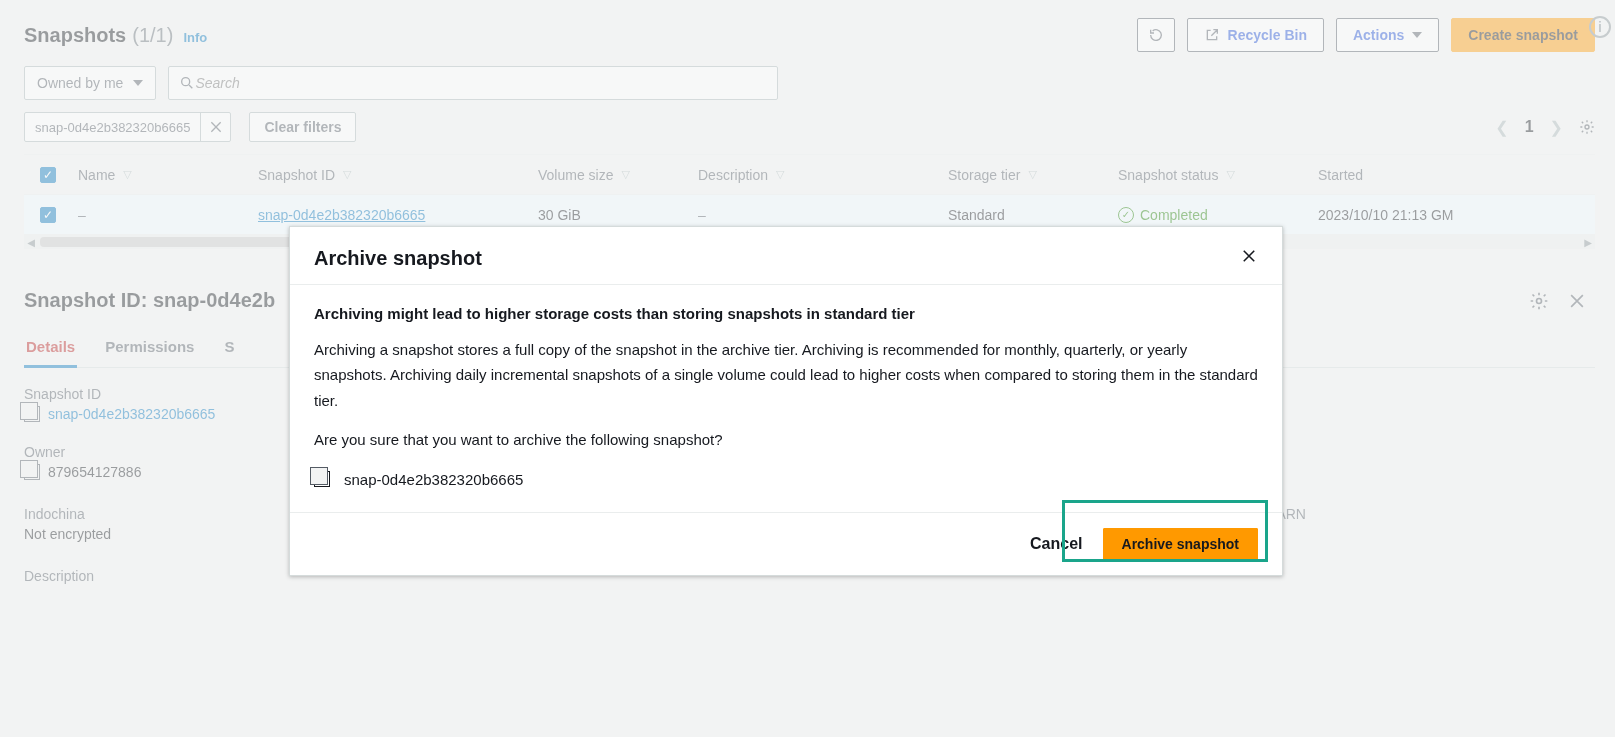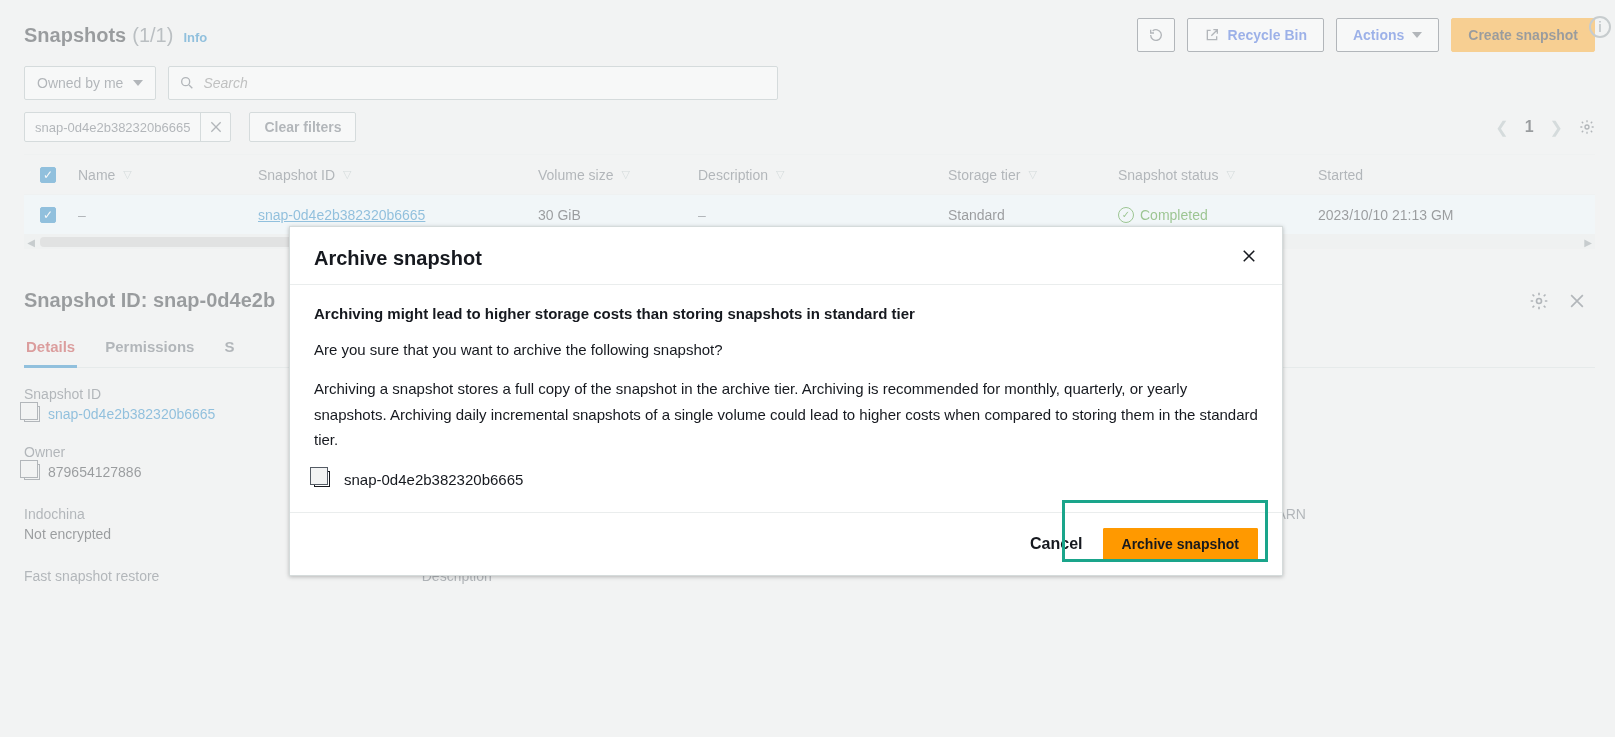--- a/index.html
+++ b/index.html
@@ -15,21 +15,21 @@
 
 .header-right { display: flex; align-items: center; gap: 12px; }
 .btn { display: inline-flex; align-items: center; gap: 8px; height: 34px; padding: 0 16px; border: 1px solid #545b64; background: #ffffff; color: #1d4ed8; font-size: 14px; font-weight: 700; border-radius: 2px; cursor: pointer; }
 .btn.icon-only { width: 38px; padding: 0; justify-content: center; }
 .btn.primary { background: #ff9900; border-color: #ff9900; color: #16191f; }
 .btn .caret-down { width: 0; height: 0; border-left: 5px solid transparent; border-right: 5px solid transparent; border-top: 6px solid #545b64; }
 
 .filters-row { display: flex; align-items: center; gap: 12px; margin-top: 14px; }
 .owned-chip { display: inline-flex; align-items: center; gap: 10px; height: 34px; padding: 4px 12px; border: 1px solid #aab7b8; border-radius: 2px; background: #fff; font-size: 14px; color: #545b64; }
 .owned-chip .caret-down { width: 0; height: 0; border-left: 5px solid transparent; border-right: 5px solid transparent; border-top: 6px solid #545b64; }
-.search-box { flex: 0 0 610px; display: flex; align-items: center; gap: 8px; height: 34px; border: 1px solid #aab7b8; background: #fff; border-radius: 2px; padding: 0 10px; color: #687078; }
+.search-box { flex: 0 0 610px; display: flex; align-items: center; height: 34px; border: 1px solid #aab7b8; background: #fff; border-radius: 2px; padding: 0 10px; color: #687078; }
 .search-box input { border: none; outline: none; flex: 1; font-size: 14px; font-style: italic; color: #687078; background: transparent; }
 
 .chips-row { display: flex; align-items: center; gap: 18px; margin-top: 12px; justify-content: space-between; }
 .chips-left { display: flex; align-items: center; gap: 18px; }
 .chip { display: inline-flex; align-items: center; border: 1px solid #aab7b8; border-radius: 2px; background: #fff; overflow: hidden; height: 30px; }
 .chip .chip-text { padding: 0 10px; font-size: 13px; color: #545b64; }
 .chip .chip-x { width: 30px; display: flex; align-items: center; justify-content: center; border-left: 1px solid #aab7b8; color: #545b64; height: 100%; }
 .clear-filters { display: inline-flex; align-items: center; height: 30px; padding: 0 14px; border: 1px solid #aab7b8; border-radius: 2px; color: #545b64; font-weight: 700; font-size: 14px; background: #fff; }
 .pager { display: flex; align-items: center; gap: 16px; color: #545b64; }
 .pager .num { font-weight: 700; color: #16191f; }
@@ -275,45 +275,42 @@
     <div class="field">
       <div class="label">KMS key alias</div>
       <div class="value">-</div>
     </div>
     <div class="field">
       <div class="label">KMS key ARN</div>
       <div class="value">-</div>
     </div>
 
     <div class="field">
-      <div class="label">Fast snapshot restore</div>
-    </div>
-    <div class="field">
       <div class="label">Description</div>
     </div>
     <div class="field"></div>
     <div class="field"></div>
   </div>
 
   <div class="backdrop"></div>
 
   <div class="modal">
     <div class="modal-header">
       <div class="modal-title">Archive snapshot</div>
       <div class="modal-close">
         <svg class="svg-icon" viewBox="0 0 24 24" style="width:18px;height:18px;stroke:#16191f;">
             <path d="M5 5l14 14M19 5L5 19"></path>
           </svg>
       </div>
     </div>
     <div class="modal-hr"></div>
     <div class="modal-body">
       <div class="warn">Archiving might lead to higher storage costs than storing snapshots in standard tier</div>
+      <p>Archiving a snapshot stores a full copy of the snapshot in the archive tier. Archiving is recommended for monthly, quarterly, or yearly snapshots. Archiving daily incremental snapshots of a single volume could lead to higher costs when compared to storing them in the standard tier.</p>
       <p>Are you sure that you want to archive the following snapshot?</p>
-      <p>Archiving a snapshot stores a full copy of the snapshot in the archive tier. Archiving is recommended for monthly, quarterly, or yearly snapshots. Archiving daily incremental snapshots of a single volume could lead to higher costs when compared to storing them in the standard tier.</p>
       <div class="snap-line">
         <span class="copy-icon" style="border-color:#16191f;"></span>
         <span>snap-0d4e2b382320b6665</span>
       </div>
     </div>
     <div class="modal-footer">
       <div class="cancel">Cancel</div>
       <button class="archive-btn">Archive snapshot</button>
     </div>
   </div>

